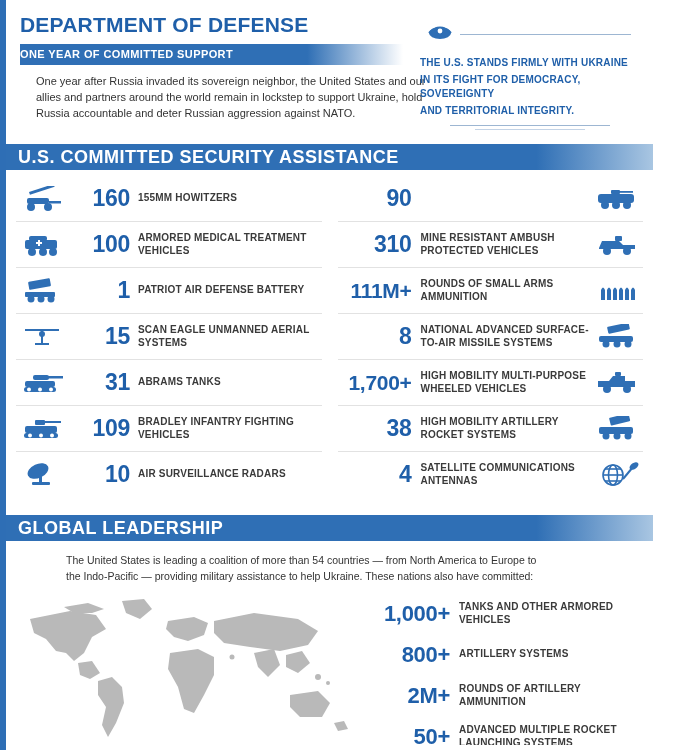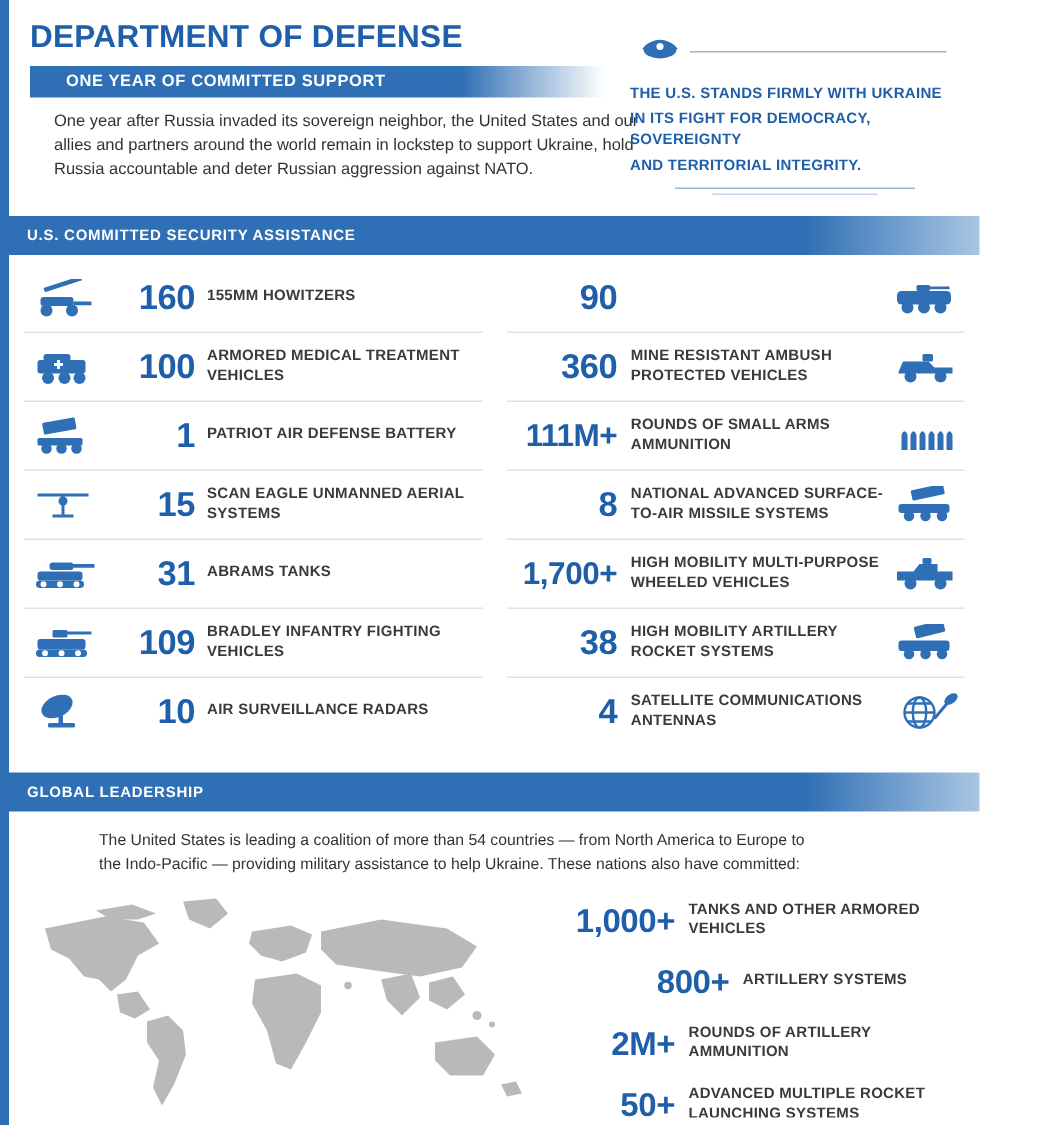--- a/index.html
+++ b/index.html
@@ -50,21 +50,21 @@
   }
   .subbar {
     margin-top: 8px;
     width: 383px;
     height: 21px;
     background: linear-gradient(to right, #2f6fb5 75%, #ffffff 100%);
     position: relative;
   }
   .subbar-inner {
     position: absolute;
-    left: 24px;
+    left: 0;
     top: 4px;
     color: #ffffff;
     font-size: 11px;
     font-weight: bold;
     letter-spacing: 0.4px;
   }
   .intro {
     margin-top: 9px;
     font-size: 11px;
     line-height: 1.45;
@@ -122,21 +122,21 @@
   .section-bar {
     margin-top: 14px;
     height: 26px;
     background: linear-gradient(to right, #2f6fb5 82%, #a9c6e2 100%);
     display: flex;
     align-items: center;
     position: relative;
   }
   .section-bar .label {
     color: #ffffff;
-    font-size: 10px;
+    font-size: 18px;
     font-weight: bold;
     letter-spacing: 0.5px;
     padding-left: 12px;
   }
 
   
   .grid {
     display: flex;
     padding: 6px 10px 4px 10px;
   }
@@ -213,21 +213,20 @@
     position: relative;
   }
   .gl-stats {
     flex: 1;
     padding-top: 10px;
   }
   .gl-row {
     display: flex;
     align-items: center;
     margin-bottom: 15px;
-    justify-content: center;
   }
   .gl-num {
     font-size: 22px;
     font-weight: bold;
     color: #1f5fa9;
     min-width: 92px;
     text-align: right;
     padding-right: 9px;
     letter-spacing: -0.3px;
   }
@@ -402,21 +401,21 @@
             <rect x="18" y="4" width="9" height="4" rx="1"></rect>
             <rect x="26" y="5" width="14" height="1.8"></rect>
             <circle cx="12" cy="19" r="4"></circle>
               <circle cx="23" cy="19" r="4"></circle>
               <circle cx="34" cy="19" r="4"></circle>
           </svg>
         </div>
       </div>
 
       <div class="item">
-        <div class="num">360</div>
+        <div class="num">310</div>
         <div class="desc">MINE RESISTANT AMBUSH PROTECTED VEHICLES</div>
         <div class="icon-box">
           <svg width="48" height="26" viewBox="0 0 48 26" fill="#2f6fb5">
             <path d="M6 16 L9 9 L26 9 L30 13 L42 13 L42 17 L6 17 Z"></path>
             <rect x="22" y="4" width="7" height="5" rx="1"></rect>
             <circle cx="14" cy="19" r="4"></circle>
               <circle cx="34" cy="19" r="4"></circle>
           </svg>
         </div>
       </div>

